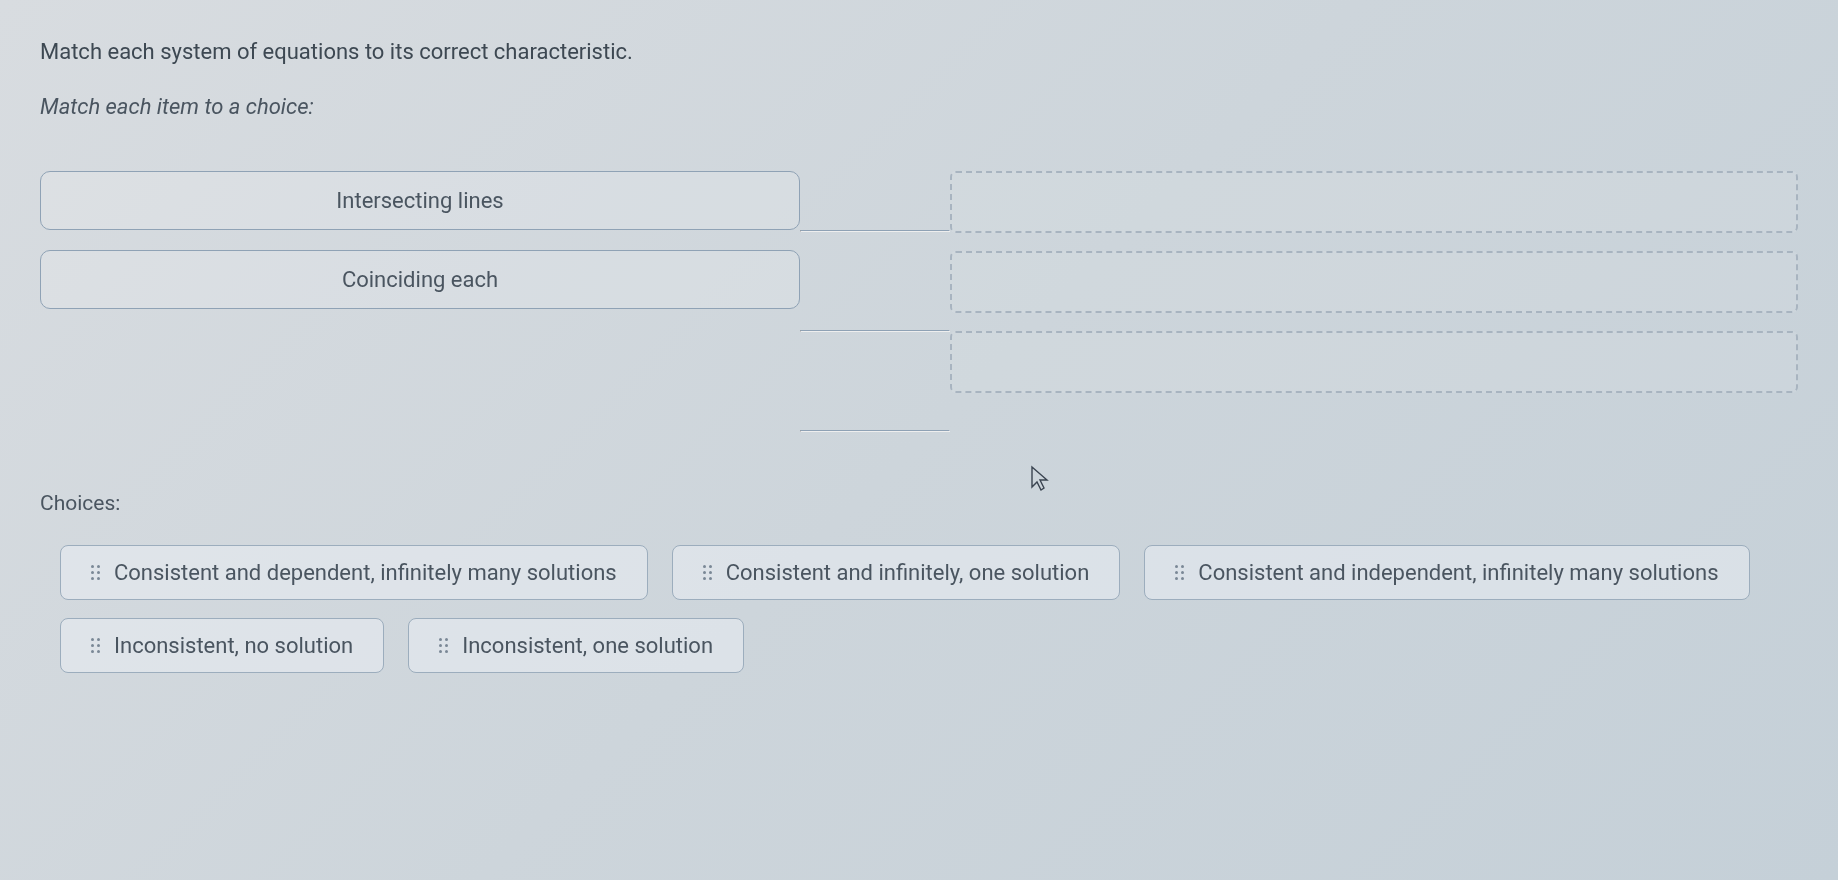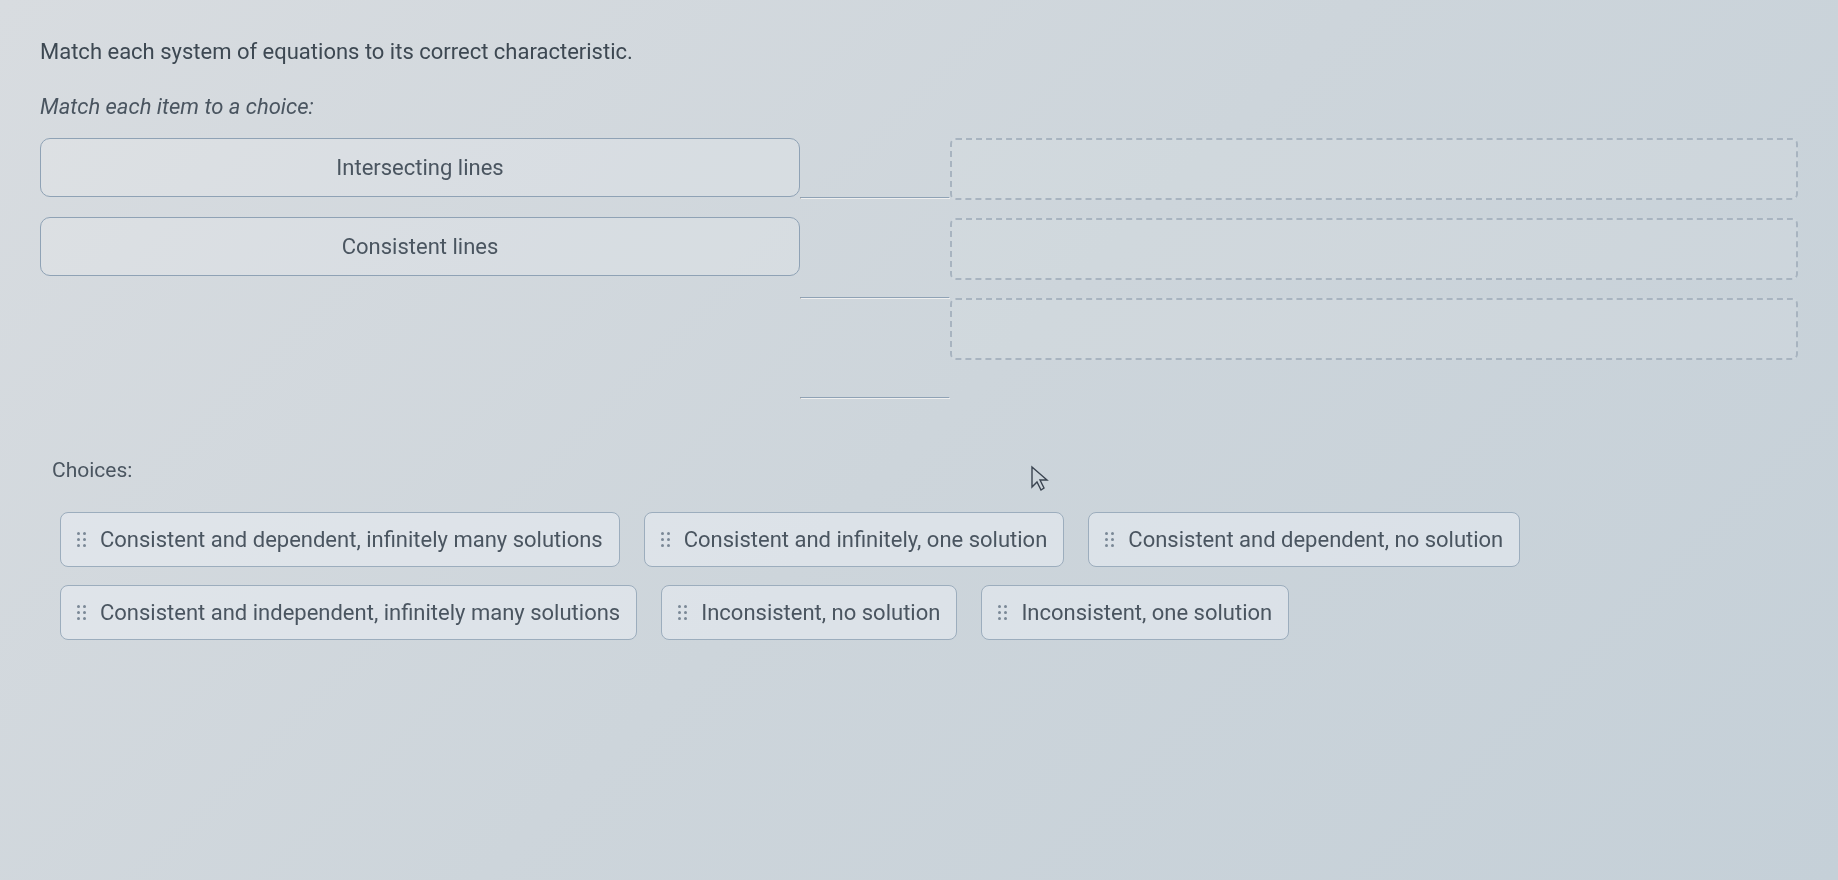--- a/index.html
+++ b/index.html
@@ -6,21 +6,21 @@
 body {
   font-family: -apple-system, BlinkMacSystemFont, "Segoe UI", Roboto, Arial, sans-serif;
   background: linear-gradient(135deg, #d8dce0 0%, #cdd5db 50%, #c5d0d8 100%);
   width: 1838px;
   height: 880px;
   padding: 20px 40px;
   color: #4a5560;
   position: relative;
 }
 .question { font-size: 22px; color: #3d4852; margin-bottom: 30px; font-weight: 400; margin-top: 19px; }
-.instruction { font-size: 22px; font-style: italic; color: #4a5560; margin-bottom: 19px; }
+.instruction { font-size: 22px; font-style: italic; color: #4a5560; margin-bottom: 52px; }
 .match-area { display: flex; gap: 0; margin-bottom: 30px; }
 .items-col { display: flex; flex-direction: column; gap: 20px; width: 760px; }
 .item-box {
   border: 1px solid #8fa2b5;
   border-radius: 10px;
   padding: 16px 20px;
   text-align: center;
   font-size: 22px;
   color: #4a5560;
   background: rgba(255,255,255,0.15);
@@ -29,26 +29,26 @@
 .connector-line { border-top: 1px solid #8fa2b5; width: 100%; margin-top: 0; }
 .conn-wrap { height: 60px; display:flex; align-items:center; }
 .conn-wrap + .conn-wrap { margin-top: 20px; }
 .drops-col { display: flex; flex-direction: column; gap: 18px; flex: 1; }
 .drop-zone {
   border: 2px dashed #a8b4c0;
   border-radius: 6px;
   height: 62px;
   background: rgba(255,255,255,0.08);
 }
-.choices-label { font-size: 21px; color: #4a5560; margin: 30px 0 20px 12px; }
+.choices-label { font-size: 21px; color: #4a5560; margin: 30px 0 20px 0; }
 .choices-area { display: flex; flex-wrap: wrap; gap: 18px 24px; padding: 10px 20px; }
 .choice-chip {
   border: 1px solid #9cadbd;
   border-radius: 8px;
-  padding: 14px 16px;
+  padding: 14px 30px;
   font-size: 22px;
   color: #4a5560;
   background: rgba(235,240,245,0.5);
   display: inline-flex;
   align-items: center;
   gap: 14px;
   cursor: grab;
 }
 .drag-handle {
   display: inline-grid;
@@ -66,21 +66,21 @@
 </style>
 </head>
 <body>
 
 <div class="question">Match each system of equations to its correct characteristic.</div>
 <div class="instruction">Match each item to a choice:</div>
 
 <div class="match-area">
   <div class="items-col">
     <div class="item-box">Intersecting lines</div>
-    <div class="item-box">Consistent lines</div>
+    <div class="item-box">Coinciding each</div>
   </div>
   <div class="connectors">
     <div class="conn-wrap">
         <hr class="connector-line">
       </div>
     <div class="conn-wrap">
         <hr class="connector-line">
       </div>
     <div class="conn-wrap">
         <hr class="connector-line">
@@ -120,31 +120,20 @@
   </div>
   <div class="choice-chip">
     <span class="drag-handle">
         <span></span>
         <span></span>
         <span></span>
         <span></span>
         <span></span>
         <span></span>
       </span>
-    <span>Consistent and dependent, no solution</span>
-  </div>
-  <div class="choice-chip">
-    <span class="drag-handle">
-        <span></span>
-        <span></span>
-        <span></span>
-        <span></span>
-        <span></span>
-        <span></span>
-      </span>
     <span>Consistent and independent, infinitely many solutions</span>
   </div>
   <div class="choice-chip">
     <span class="drag-handle">
         <span></span>
         <span></span>
         <span></span>
         <span></span>
         <span></span>
         <span></span>

